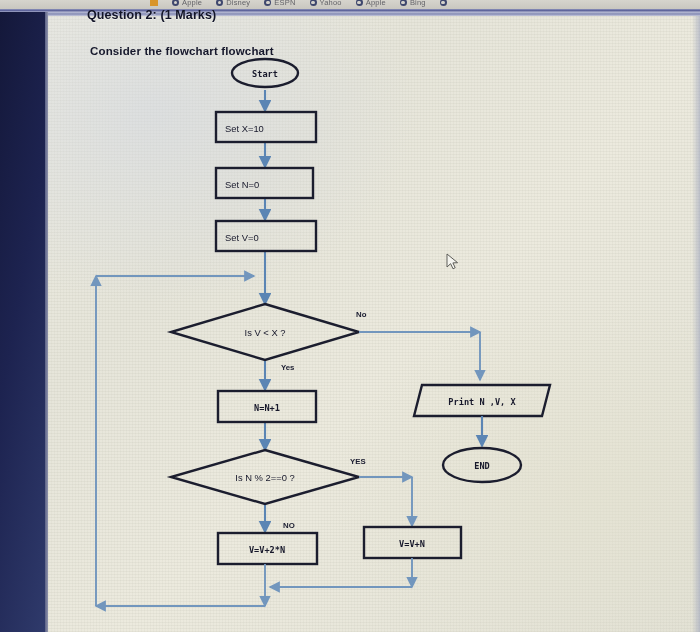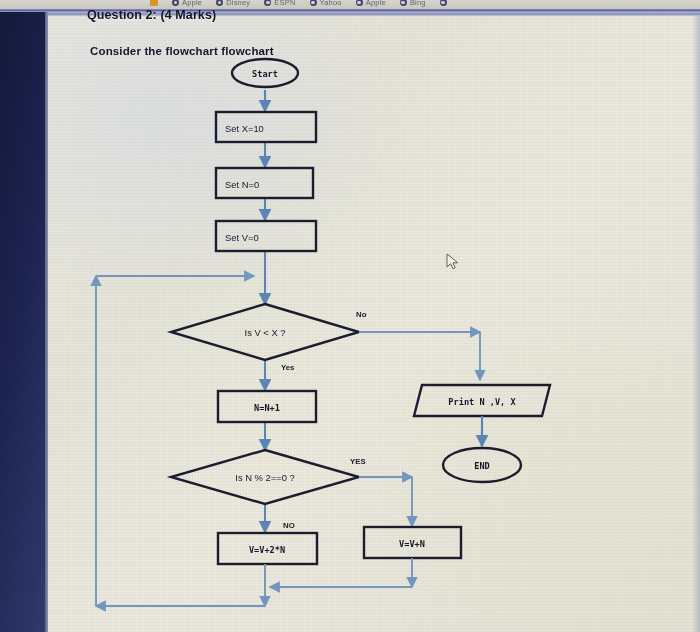--- a/index.html
+++ b/index.html
@@ -152,21 +152,21 @@
 </div>
 <div id="chrome-sep"></div>
 
 <div id="left-rail"></div>
 <div id="rail-edge"></div>
 
 <div id="paper"></div>
 <div id="paper-right-edge"></div>
 
 <div id="q-rule"></div>
-<div id="question-title">Question 2: (4 Marks)</div>
+<div id="question-title">Question 2: (1 Marks)</div>
 <div id="consider-line">Consider the flowchart flowchart</div>
 
 <svg id="flow-svg" width="652" height="620" viewBox="0 0 652 620">
   <defs>
     <marker id="ah" markerWidth="7" markerHeight="7" refX="5.2" refY="3" orient="auto">
       <path d="M0,0 L6,3 L0,6 z" fill="#5b85b4"></path>
     </marker>
     <marker id="ahl" markerWidth="7" markerHeight="7" refX="5.2" refY="3" orient="auto">
       <path d="M0,0 L6,3 L0,6 z" fill="#7296bd"></path>
     </marker>

